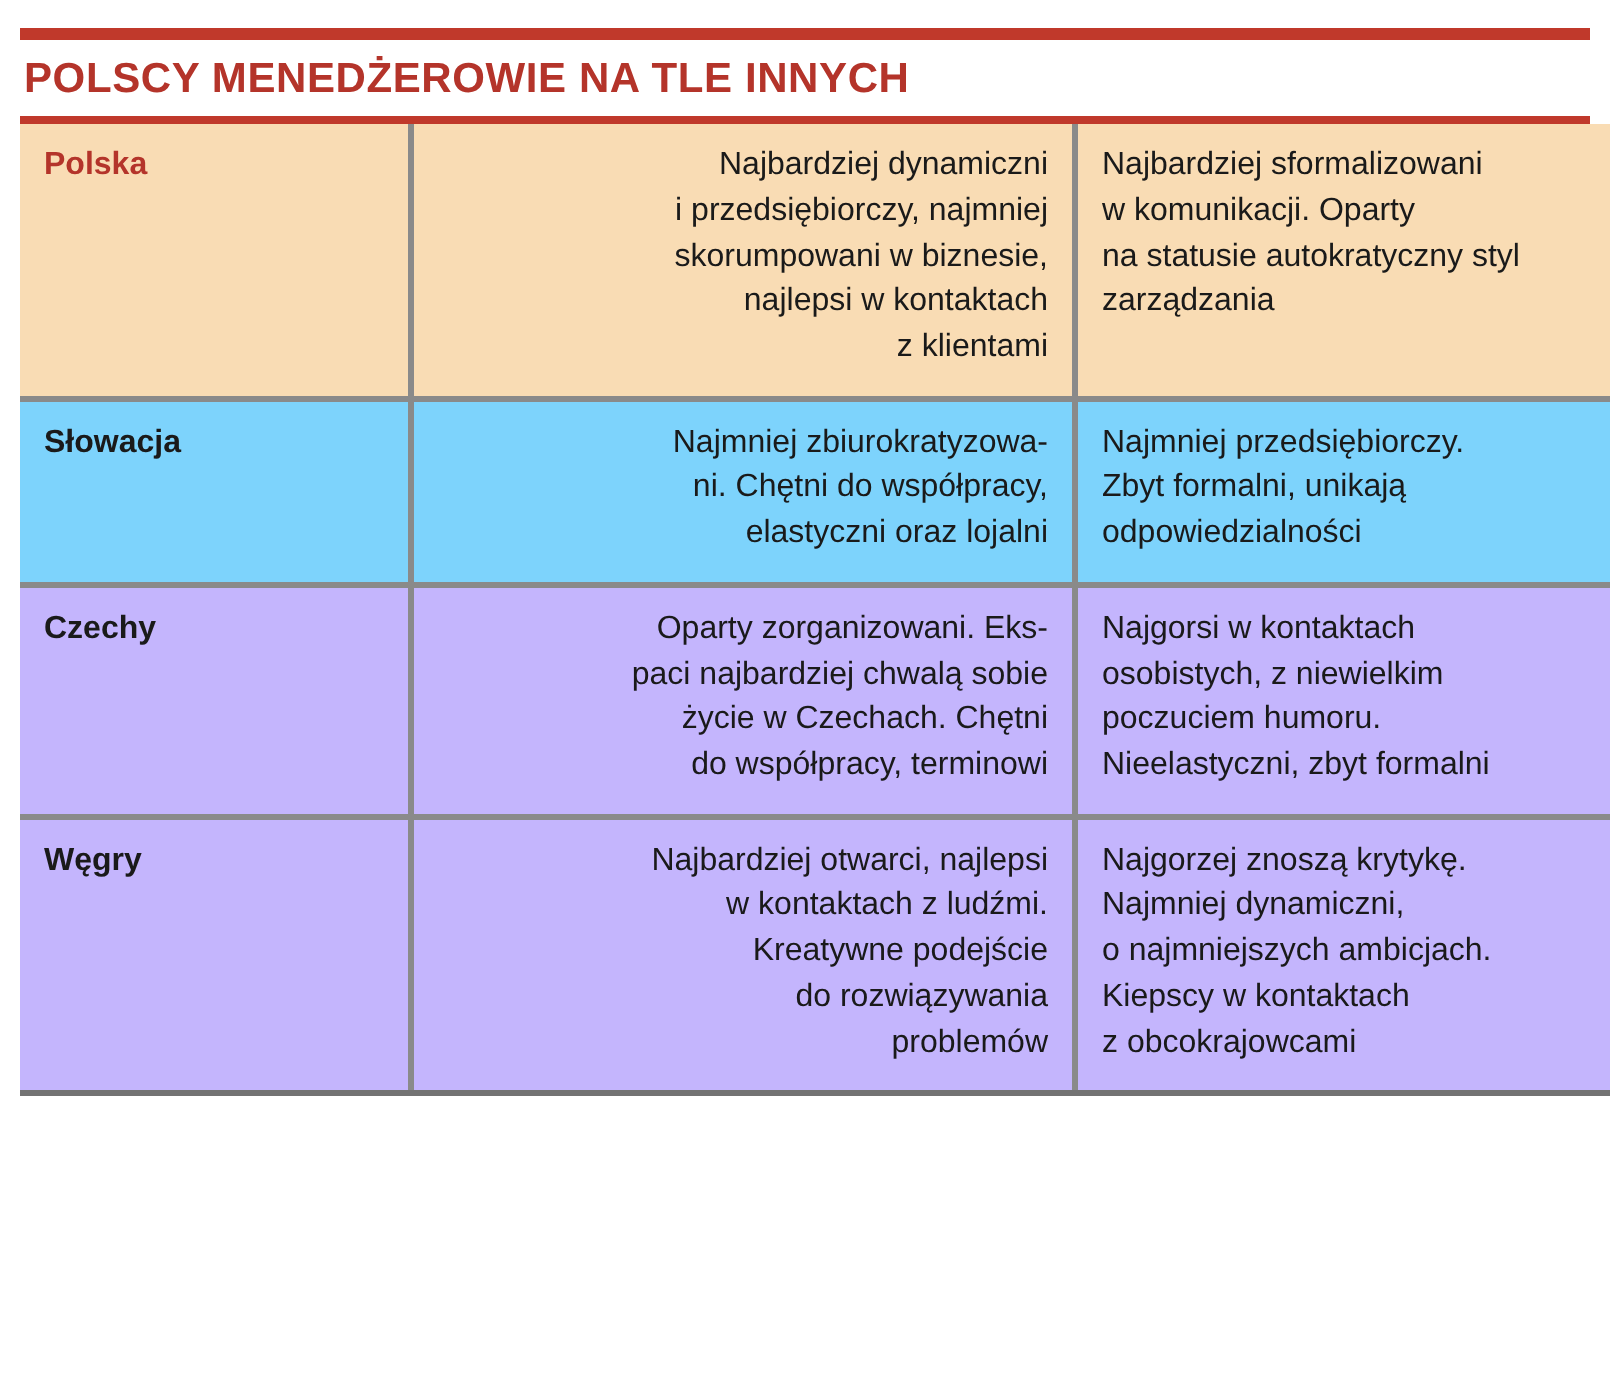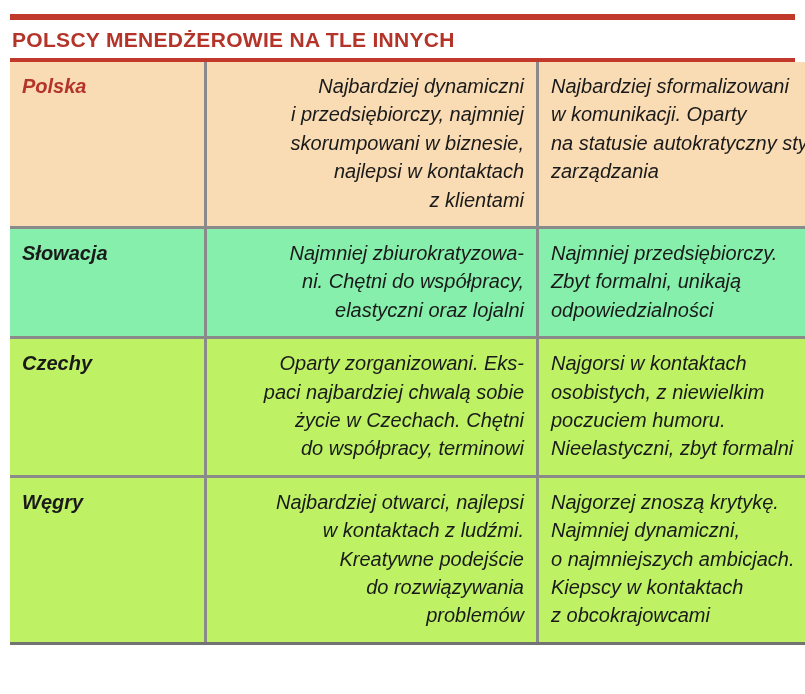--- a/index.html
+++ b/index.html
@@ -40,23 +40,22 @@
     margin-bottom: 0;
   }
   table.matrix {
     width: 785px;
     border-collapse: collapse;
     table-layout: fixed;
   }
   table.matrix td {
     vertical-align: top;
     padding: 10px 12px 12px 12px;
-    font-size: 20px;
+    font-size: 16px;
     line-height: 1.42;
-    font-style: italic;
   }
   td.country {
     width: 170px;
     font-weight: bold;
     font-size: 18px;
     padding-top: 11px;
     border-right: 3px solid #8a8a8a;
   }
   td.col-a {
     width: 305px;
@@ -66,24 +65,24 @@
   td.col-b {
     width: 305px;
   }
   tr.row-highlight td {
     background: #f9dcb4;
   }
   tr.row-highlight td.country {
     color: #b4342a;
   }
   tr.row-grey td {
-    background: #86efac;
+    background: #7dd3fc;
   }
   tr.row-plain td {
-    background: #bef264;
+    background: #c4b5fd;
   }
   tr.row-sep td {
     border-top: 3px solid #8a8a8a;
   }
   tr.row-last td {
     border-bottom: 3px solid #737373;
   }
   .line {
     display: block;
     white-space: nowrap;

